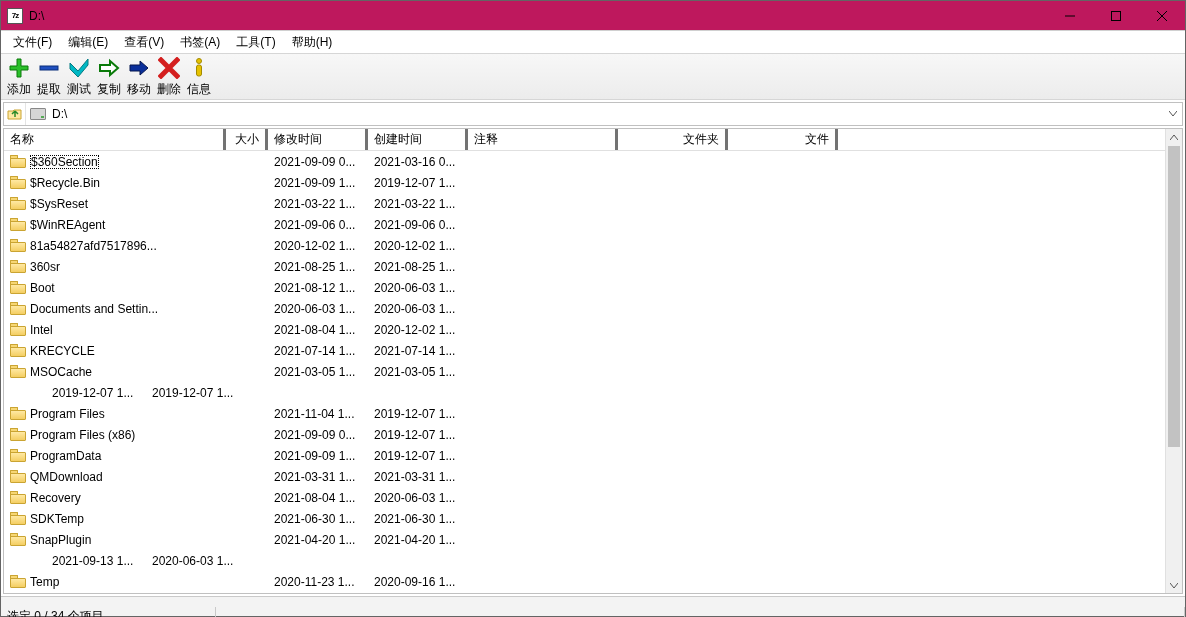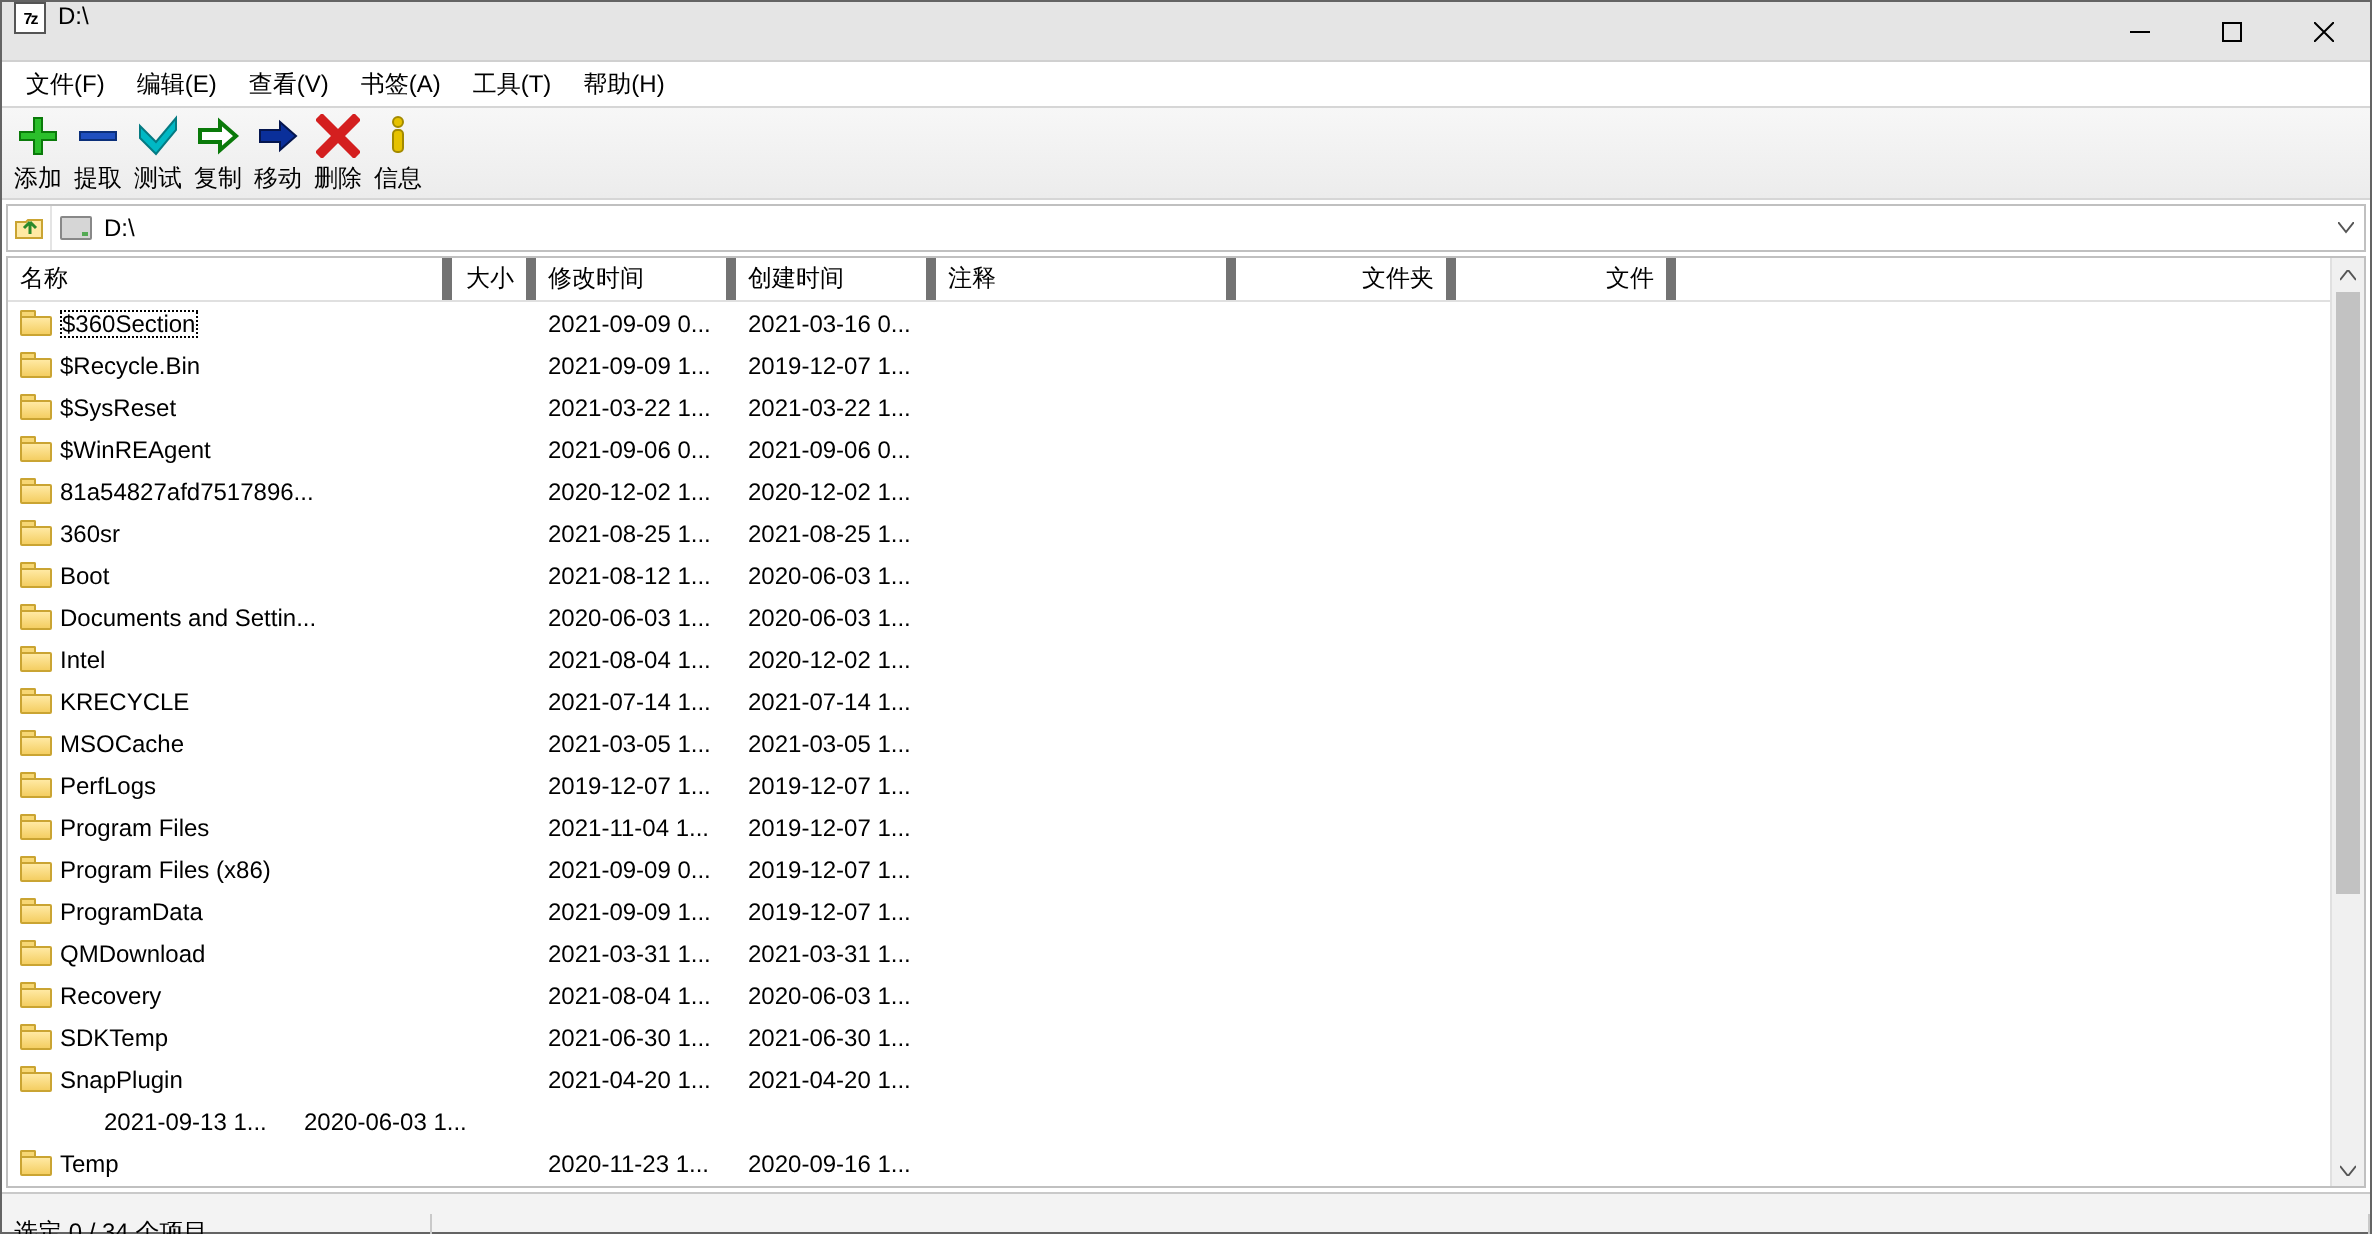--- a/index.html
+++ b/index.html
@@ -1,19 +1,19 @@
 <!DOCTYPE html>
 <html><head>
 <meta charset="utf-8">
 <style>
   * { box-sizing: border-box; }
   html,body { margin:0; padding:0; font-family: "Microsoft YaHei", "Segoe UI", sans-serif; font-size:12px; color:#000; background:#fff; }
   .window { width:1186px; height:617px; border:1px solid #646464; display:flex; flex-direction:column; background:#fff; }
   
-  .titlebar { height:30px; display:flex; background:#e5e5e5; border-bottom:1px solid #d0d0d0; }
+  .titlebar { height:30px; display:flex; align-items:center; background:#be185d; border-bottom:1px solid #d0d0d0; }
   .titlebar .appicon { width:16px; height:16px; margin:0 6px; background:#fff; border:1px solid #555; display:flex; align-items:center; justify-content:center; font-size:8px; font-weight:bold; letter-spacing:-1px;}
   .titlebar .title { flex:0 0 auto; font-size:12px; }
   .titlebar .spacer { flex:1; }
   .winbtn { width:46px; height:30px; display:flex; align-items:center; justify-content:center; }
   .winbtn svg { width:10px; height:10px; }
   
   .menubar { height:22px; display:flex; align-items:center; padding:0 4px; background:#fff; }
   .menubar .menuitem { padding:3px 8px; }
   
   .toolbar { background:linear-gradient(#f7f7f7,#ececec); border-top:1px solid #d6d6d6; border-bottom:1px solid #d6d6d6; padding:2px 4px 2px 4px; }
@@ -26,21 +26,21 @@
   .addrbar .upbtn { width:22px; height:22px; display:flex; align-items:center; justify-content:center; border-right:1px solid #e4e4e4;}
   .addrbar .combo { flex:1; display:flex; align-items:center; padding:0 4px; position:relative;}
   .addrbar .combo .driveic { width:16px; height:12px; background:#d6d6d6; border:1px solid #888; border-radius:1px; margin-right:6px; position:relative;}
   .addrbar .combo .driveic::after{content:""; position:absolute; bottom:1px; right:1px; width:3px; height:2px; background:#5a5;}
   .addrbar input { border:none; outline:none; flex:1; font-family:inherit; font-size:12px; padding:0; background:transparent;}
   .addrbar .ddbtn { width:18px; height:22px; display:flex; align-items:center; justify-content:center;}
   
   .listwrap { flex:1; display:flex; overflow:hidden; border:1px solid #c0c0c0; margin:0 2px 2px 2px; position:relative; }
   .list { flex:1; overflow:hidden; }
   .colheaders { display:flex; height:22px; background:#fff; border-bottom:1px solid #e0e0e0;}
-  .colheaders .col { border-right:5px solid #737373; padding:3px 6px; white-space:nowrap; overflow:hidden; display:flex; align-items:center;}
+  .colheaders .col { border-right:3px solid #737373; padding:3px 6px; white-space:nowrap; overflow:hidden; display:flex; align-items:center;}
   .colheaders .col.right { justify-content:flex-end; }
   .rows { }
   .row { display:flex; height:21px; align-items:center; }
   .row .cell { padding:0 6px; white-space:nowrap; overflow:hidden; text-overflow:ellipsis; }
   .row .cell.right { text-align:right; }
   .namecell { display:flex; align-items:center; }
   .foldericon { width:16px; height:13px; margin-right:4px; position:relative; flex:0 0 16px; }
   .foldericon::before { content:""; position:absolute; left:0; top:0; width:6px; height:3px; background:#f7d774; border:1px solid #caa432; border-bottom:none; border-radius:1px 1px 0 0;}
   .foldericon::after { content:""; position:absolute; left:0; top:3px; right:0; bottom:0; background:linear-gradient(#ffe9a3,#f4ce62); border:1px solid #caa432; border-radius:1px;}
   .row.selected .nametext { outline:1px dotted #000; outline-offset:-1px; background:transparent; padding:0 1px;}
@@ -315,24 +315,20 @@
               <span class="nametext">MSOCache</span>
             </div>
             <div class="cell c-size right"></div>
             <div class="cell c-mod">2021-03-05 1...</div>
             <div class="cell c-cre">2021-03-05 1...</div>
             <div class="cell c-com"></div>
             <div class="cell c-foldc right"></div>
             <div class="cell c-filec right"></div>
           </div>
           <div class="row">
-            <div class="cell c-name namecell">
-              <span class="foldericon"></span>
-              <span class="nametext">PerfLogs</span>
-            </div>
             <div class="cell c-size right"></div>
             <div class="cell c-mod">2019-12-07 1...</div>
             <div class="cell c-cre">2019-12-07 1...</div>
             <div class="cell c-com"></div>
             <div class="cell c-foldc right"></div>
             <div class="cell c-filec right"></div>
           </div>
           <div class="row">
             <div class="cell c-name namecell">
               <span class="foldericon"></span>

